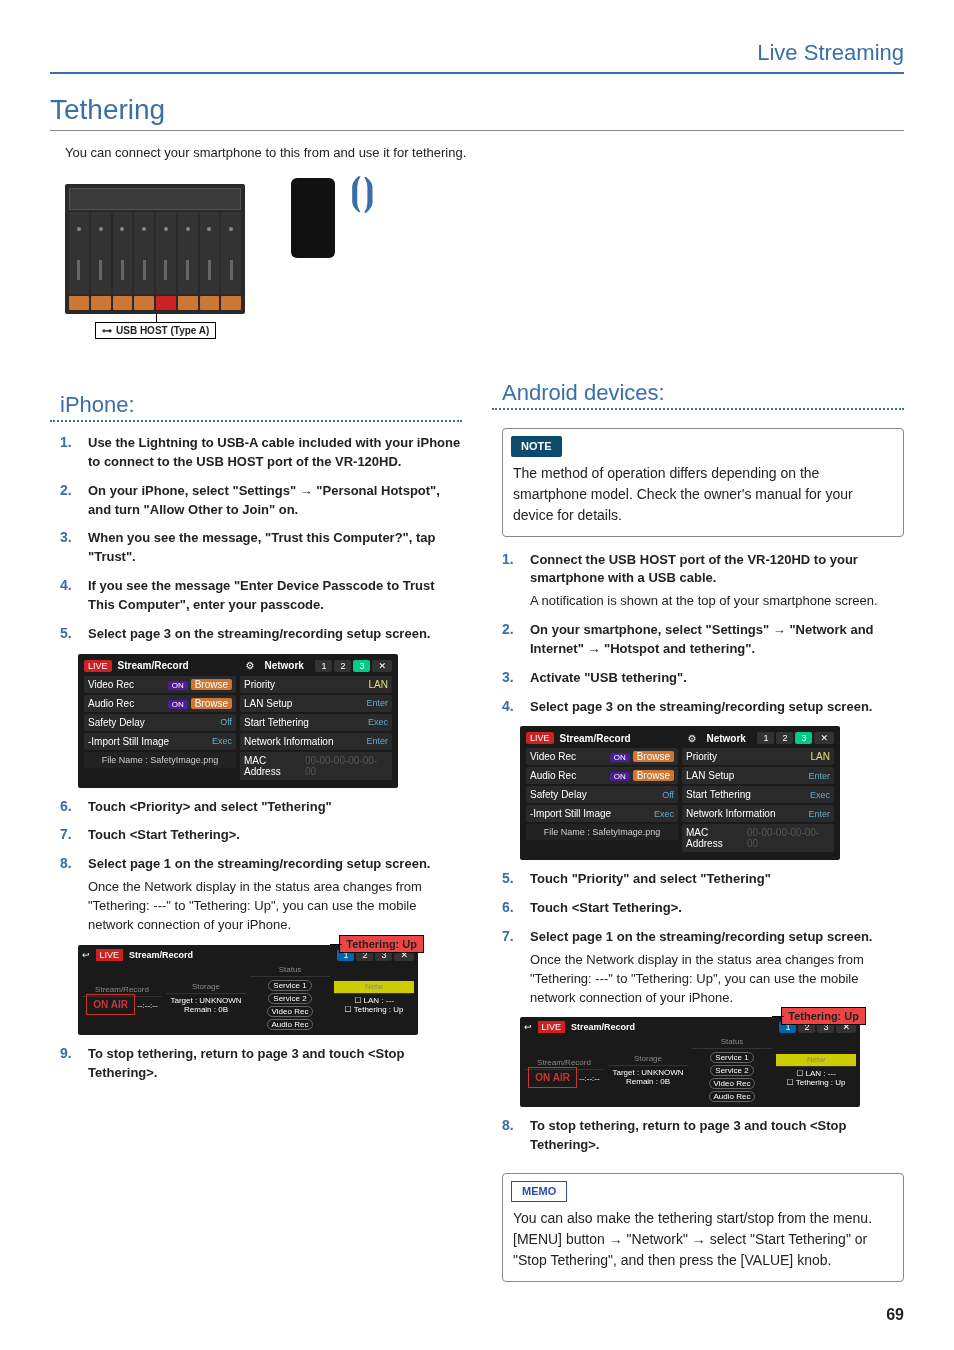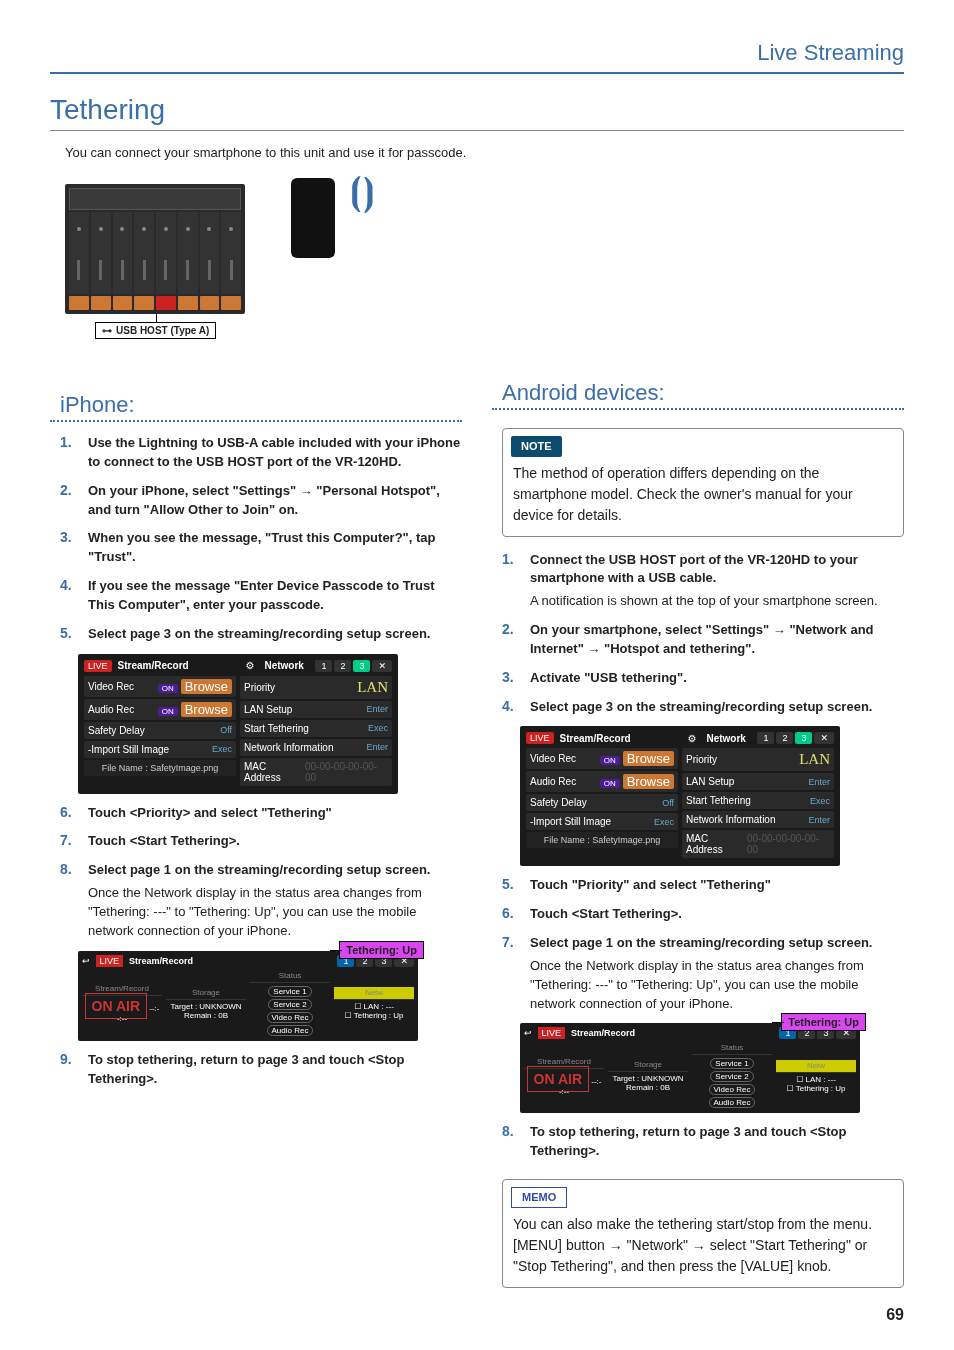--- a/index.html
+++ b/index.html
@@ -74,53 +74,53 @@
     padding: 6px;
     margin: 4px 0 10px 28px;
     width: 320px;
   }
   .device-panel .panel-header { display:flex; align-items:center; gap:6px; margin-bottom:4px;}
   .panel-header .live-badge { background:#c22; padding:1px 4px; border-radius:2px; font-size:9px;}
   .panel-header .title { font-weight:700; font-size:10px;}
   .panel-grid { display:flex; gap:4px;}
   .panel-col { flex:1; }
   .panel-row { display:flex; justify-content:space-between; align-items:center; padding:3px 4px; background:#2a2a2a; margin-bottom:2px; border-radius:2px;}
-  .panel-row .val-lan { color:#e0e070; font-size:15px;font-family:Liberation Serif, serif;}
+  .panel-row .val-lan { color:#e0e070; font-size:10px;}
   .panel-row .val-enter { color:#6ac; font-size:9px;}
   .panel-row .val-exec { color:#6ac; font-size:9px;}
   .panel-row .val-off { color:#6ac; font-size:9px;}
   .pill-on { background:#4c1d95; padding:0 4px; border-radius:2px; font-size:8px;}
-  .pill-browse { background:#c73; padding:0 4px; border-radius:2px; font-size:13px;}
+  .pill-browse { background:#c73; padding:0 4px; border-radius:2px; font-size:10px;}
   .tab-strip { display:flex; gap:2px; margin-left:auto;}
   .tab-strip span { background:#333; padding:1px 6px; font-size:9px; border-radius:2px;}
   .tab-strip span.active { background:#0c8;}
   .tab-strip span.close { background:#333;}
   .gear-icon { margin-left:auto; margin-right:4px;}
   .file-row { text-align:center; padding:3px 4px; background:#222; font-size:9px; color:#ccc;}
   
   .status-panel {
     position:relative;
     margin: 4px 0 10px 28px;
     width: 340px;
   }
   .callout {
     position:absolute; right:-6px; top:-10px;
-    background:#d946ef; border:1px solid #000; padding:2px 6px; font-size:11px; font-weight:700;
+    background:#ef4444; border:1px solid #000; padding:2px 6px; font-size:11px; font-weight:700;
   }
   .callout::after {
     content:""; position:absolute; left:-10px; top:50%; width:12px; height:1px; background:#000;
   }
   .status-inner { background:#1a1a1a; color:#fff; font-size:9px; border-radius:2px; padding:4px;}
   .status-header { display:flex; align-items:center; gap:6px; margin-bottom:4px;}
   .status-header .tab-strip { margin-left:auto;}
   .status-header .tab-strip span.page-active { background:#06a;}
   .status-row-wrap { display:flex; gap:4px; align-items:center;}
   .status-col { flex:1; text-align:center; font-size:8px;}
   .status-col .hdr { color:#888; border-bottom:1px solid #333; padding-bottom:2px; margin-bottom:2px;}
-  .onair { border:1px solid #c33; color:#c33; padding:4px 6px; font-size:14px; font-weight:700;}
+  .onair { border:1px solid #c33; color:#c33; padding:4px 6px; font-size:10px; font-weight:700;}
   .tiny-pill { border:1px solid #666; border-radius:8px; padding:0 4px; font-size:8px; display:inline-block; margin:1px;}
   .netw-cell { background:#cc0; color:#000; padding:1px 2px;}
   
   .illus-box {
     width: 340px;
     height: 200px;
     margin: 0 0 10px 15px;
     position: relative;
     background:#fff;
   }
@@ -174,21 +174,21 @@
 </style>
 </head>
 <body>
 
 <div class="header-area">
   <span class="header-text">Live Streaming</span>
 </div>
 
 <h1 class="main-title">Tethering</h1>
 <hr class="title-rule">
-<p class="intro-text">You can connect your smartphone to this unit and use it for passcode.</p>
+<p class="intro-text">You can connect your smartphone to this from and use it for tethering.</p>
 
 <div class="illus-box">
   <div class="mixer">
     <div class="screen"></div>
     <div class="controls">
       <div class="ctrl-col">
           <span class="dot"></span>
           <span class="fader"></span>
         </div>
       <div class="ctrl-col">

